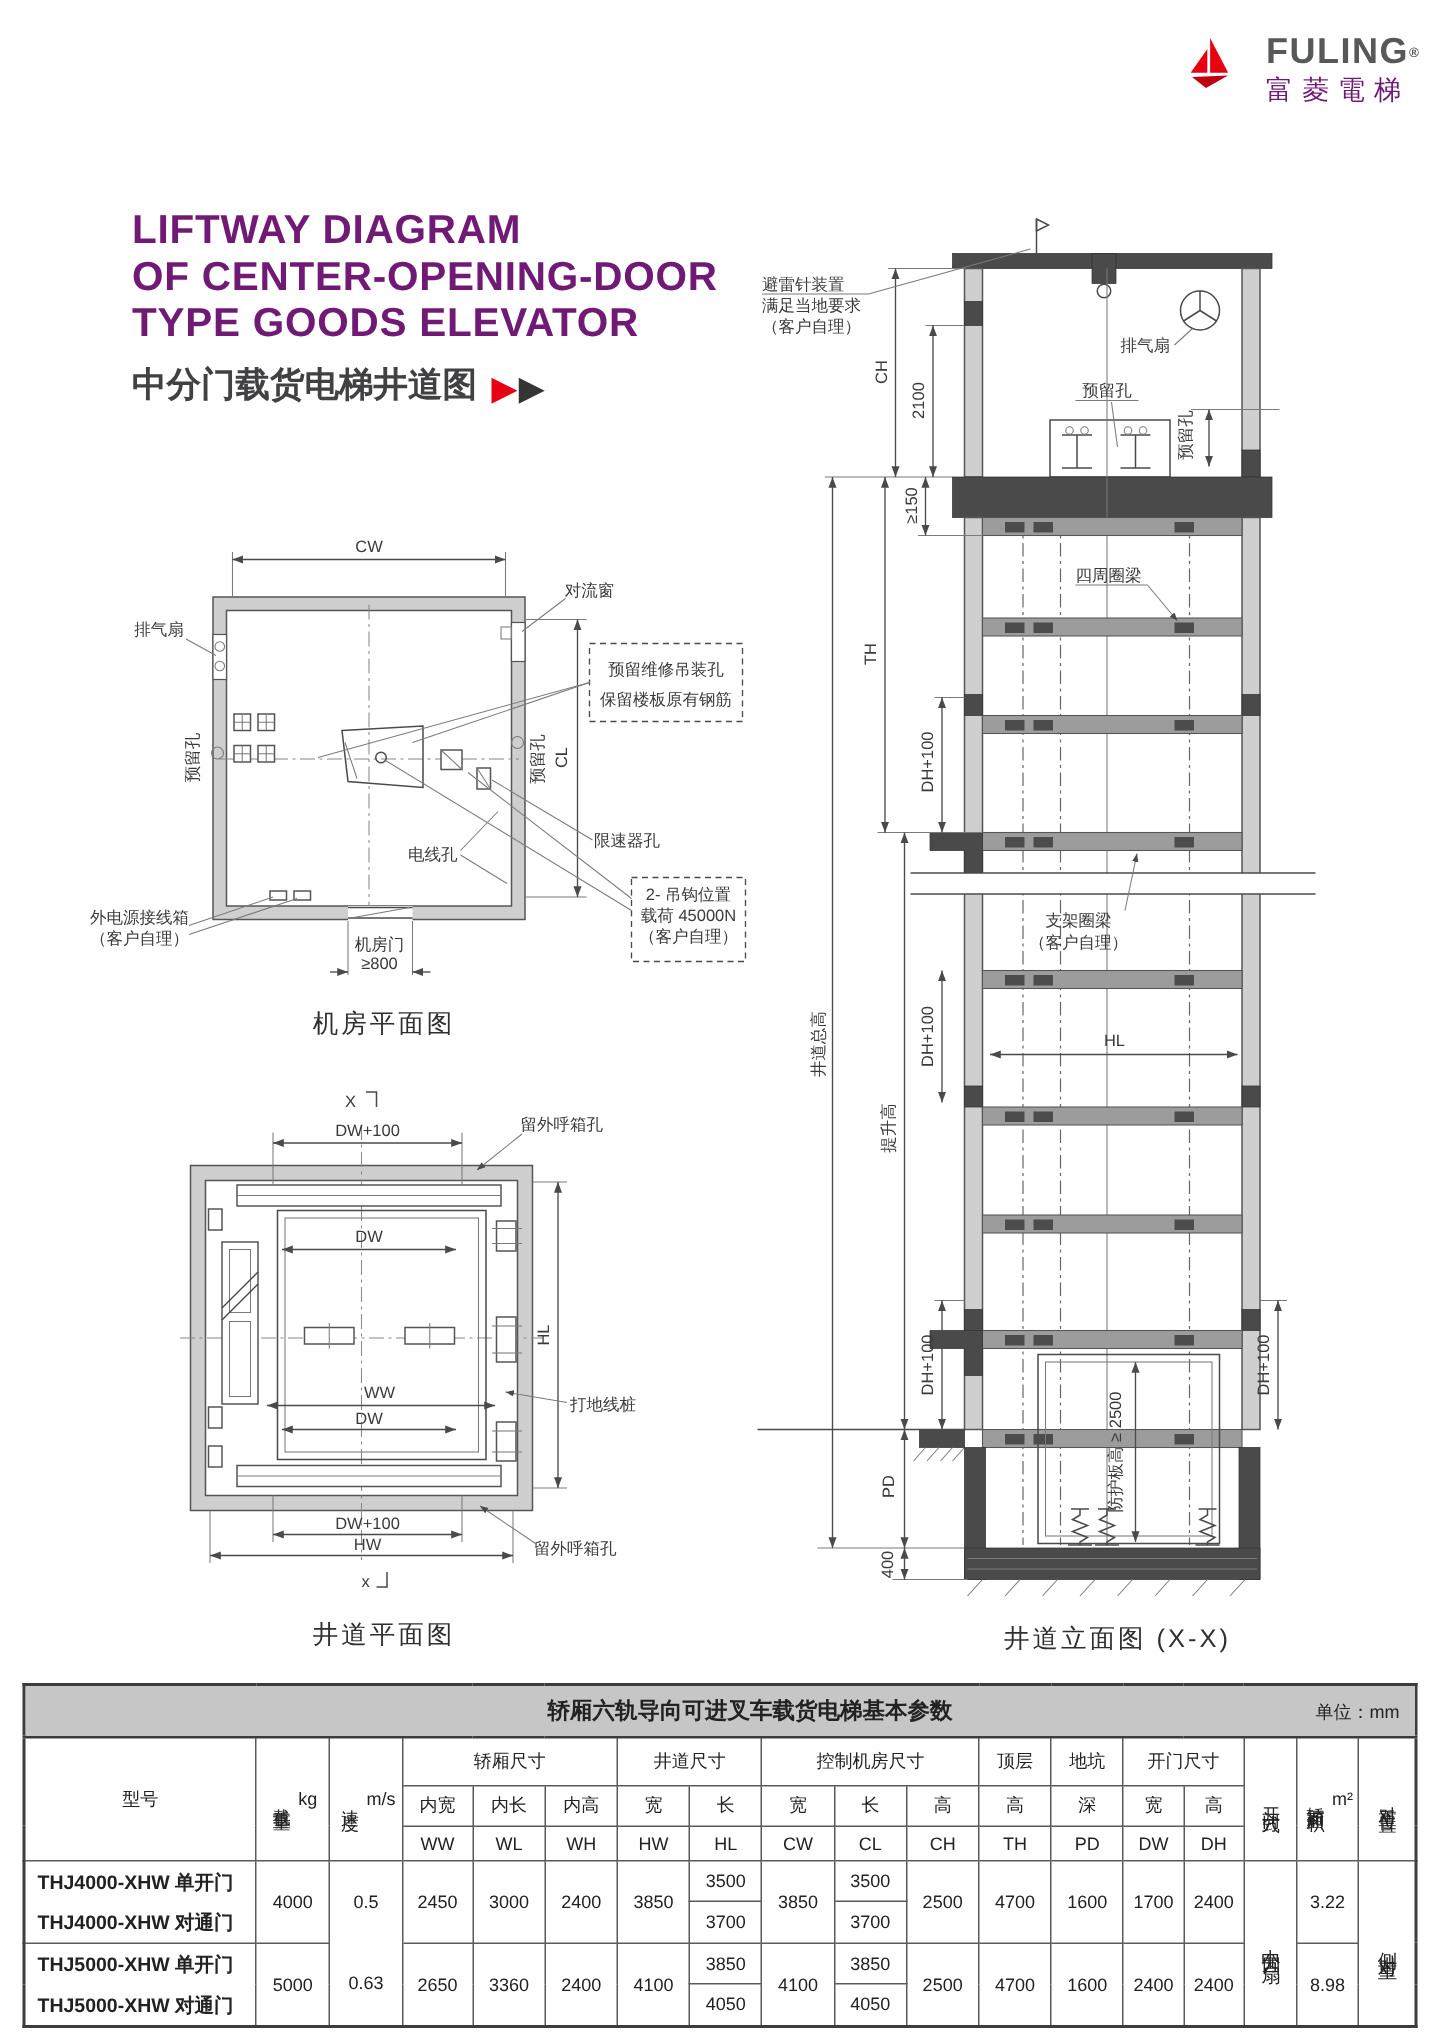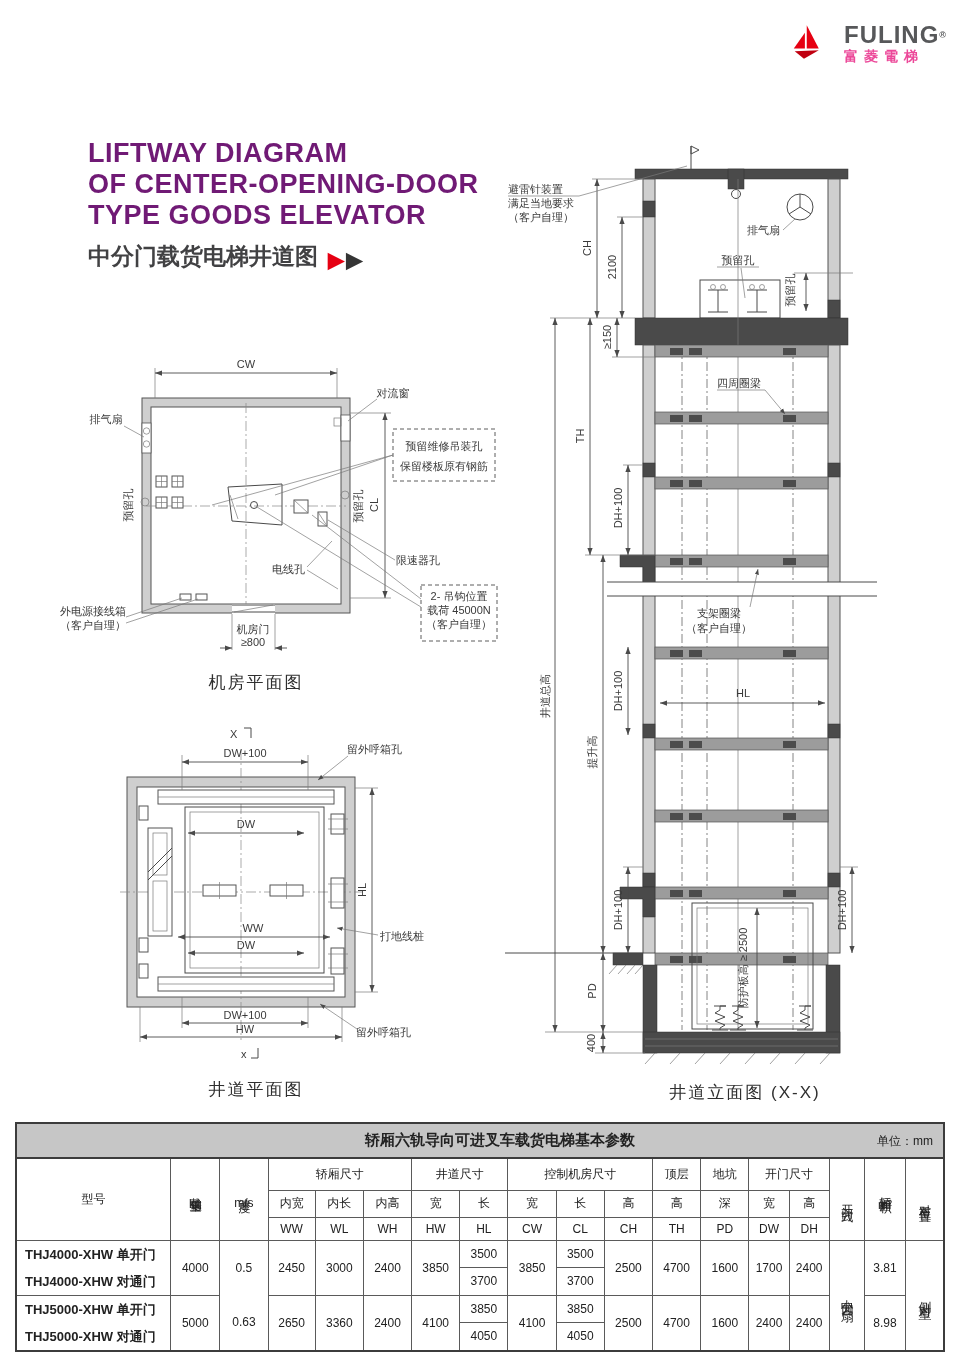--- a/index.html
+++ b/index.html
@@ -2,21 +2,21 @@
 <html><head>
 <meta charset="utf-8">
 <style>
   html,body{margin:0;padding:0;background:#fff;}
   body{width:961px;height:1357px;position:relative;font-family:"Liberation Sans",sans-serif;color:#333;}
   .abs{position:absolute;}
   
   .logo{left:791px;top:22px;width:156px;height:62px;display:flex;align-items:flex-start;}
   .logo-text{margin-left:16px;}
   .logo-brand{font-size:24px;font-weight:bold;letter-spacing:1px;color:#57585a;line-height:26px;}
-  .logo-cn{font-size:14px;font-weight:bold;letter-spacing:6px;color:#ec4899;}
+  .logo-cn{font-size:18px;font-weight:normal;letter-spacing:6px;color:#701a75;}
   .logo-reg{font-size:9px;color:#57585a;vertical-align:top;}
   
   .titleblock{left:88px;top:138px;}
   .title-en{font-size:27px;font-weight:bold;color:#701a75;line-height:31px;letter-spacing:.5px;}
   .title-cn{margin-top:10px;font-size:23px;font-weight:bold;color:#414143;display:flex;align-items:flex-end;}
   .arrow1{color:#e60012;font-size:21px;margin-left:10px;}
   .arrow2{color:#353535;font-size:21px;margin-left:2px;}
   
   svg text{fill:#3a3a3a;font-size:11px;font-family:"Liberation Sans",sans-serif;}
   .wall{fill:#cfcfcf;stroke:#555;stroke-width:1;}
@@ -36,21 +36,21 @@
   table{border-collapse:collapse;width:930px;table-layout:fixed;}
   th,td{border:1px solid #5a5a5a;text-align:center;vertical-align:middle;padding:0;font-size:12px;color:#222;font-weight:normal;}
   table{border:2px solid #3c3c3c;}
   .tbar{background:#c6c6c6;height:33px;position:relative;border-bottom:2px solid #3c3c3c;}
   .tbar-title{font-size:15px;font-weight:bold;color:#222;margin-left:40px;}
   .tbar-unit{position:absolute;right:10px;top:9px;font-size:12px;font-weight:normal;}
   .r1{height:32px;} .r2{height:27px;} .r3{height:23px;}
   .dr{height:27px;font-size:13px;}
   .modelcell{text-align:left;padding-left:8px;font-weight:bold;font-size:13px;margin-top:18px;}
   .modelcell div{height:27px;line-height:27px;white-space:nowrap;}
-  .hv{display:flex;flex-direction:column;align-items:center;justify-content:center;gap:3px;}
+  .hv{display:flex;flex-direction:row;align-items:center;justify-content:center;gap:3px;}
   .vt{writing-mode:vertical-rl;text-orientation:upright;letter-spacing:2px;font-size:12px;}
   .vtd{writing-mode:vertical-rl;text-orientation:upright;letter-spacing:3px;font-size:13px;margin:auto;}
   .hu{font-size:12px;}
   .nb-b{border-bottom:none;}
   .nb-t{border-top:none;}
 </style>
 </head>
 <body>
 
 <div class="abs logo">
@@ -574,21 +574,21 @@
     <td rowspan="2">3850</td>
     <td>3500</td>
     <td rowspan="2">2500</td>
     <td rowspan="2">4700</td>
     <td rowspan="2">1600</td>
     <td rowspan="2">1700</td>
     <td rowspan="2">2400</td>
     <td rowspan="4">
             <div class="vtd">中分四扇</div>
           </td>
-    <td rowspan="2">3.81</td>
+    <td rowspan="2">3.22</td>
     <td rowspan="4">
             <div class="vtd">侧对重</div>
           </td>
   </tr>
   <tr class="dr">
     <td>3700</td>
     <td>3700</td>
   </tr>
   <tr class="dr">
     <td rowspan="2" class="modelcell">

